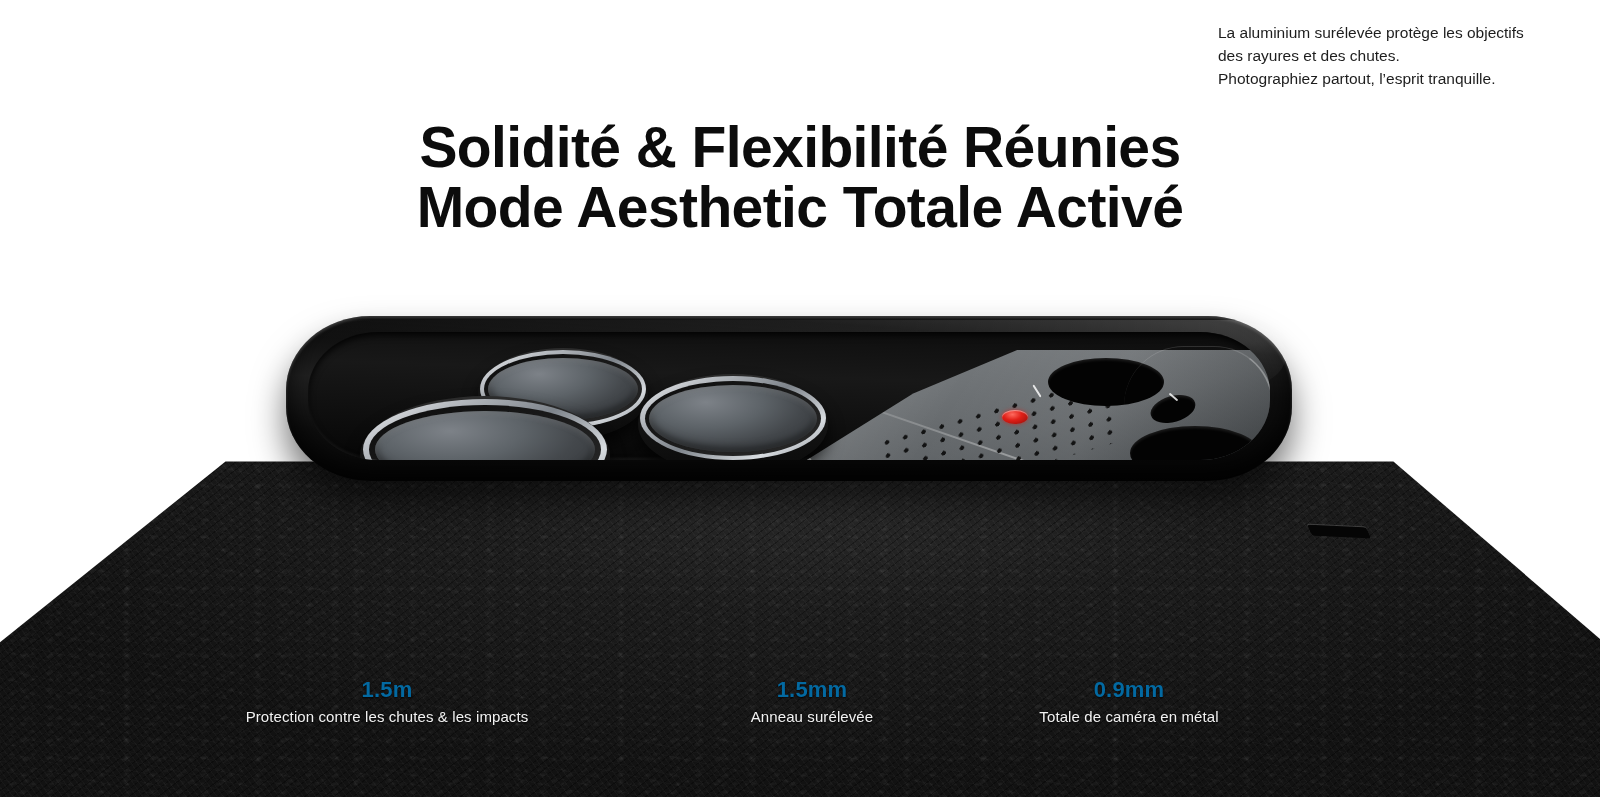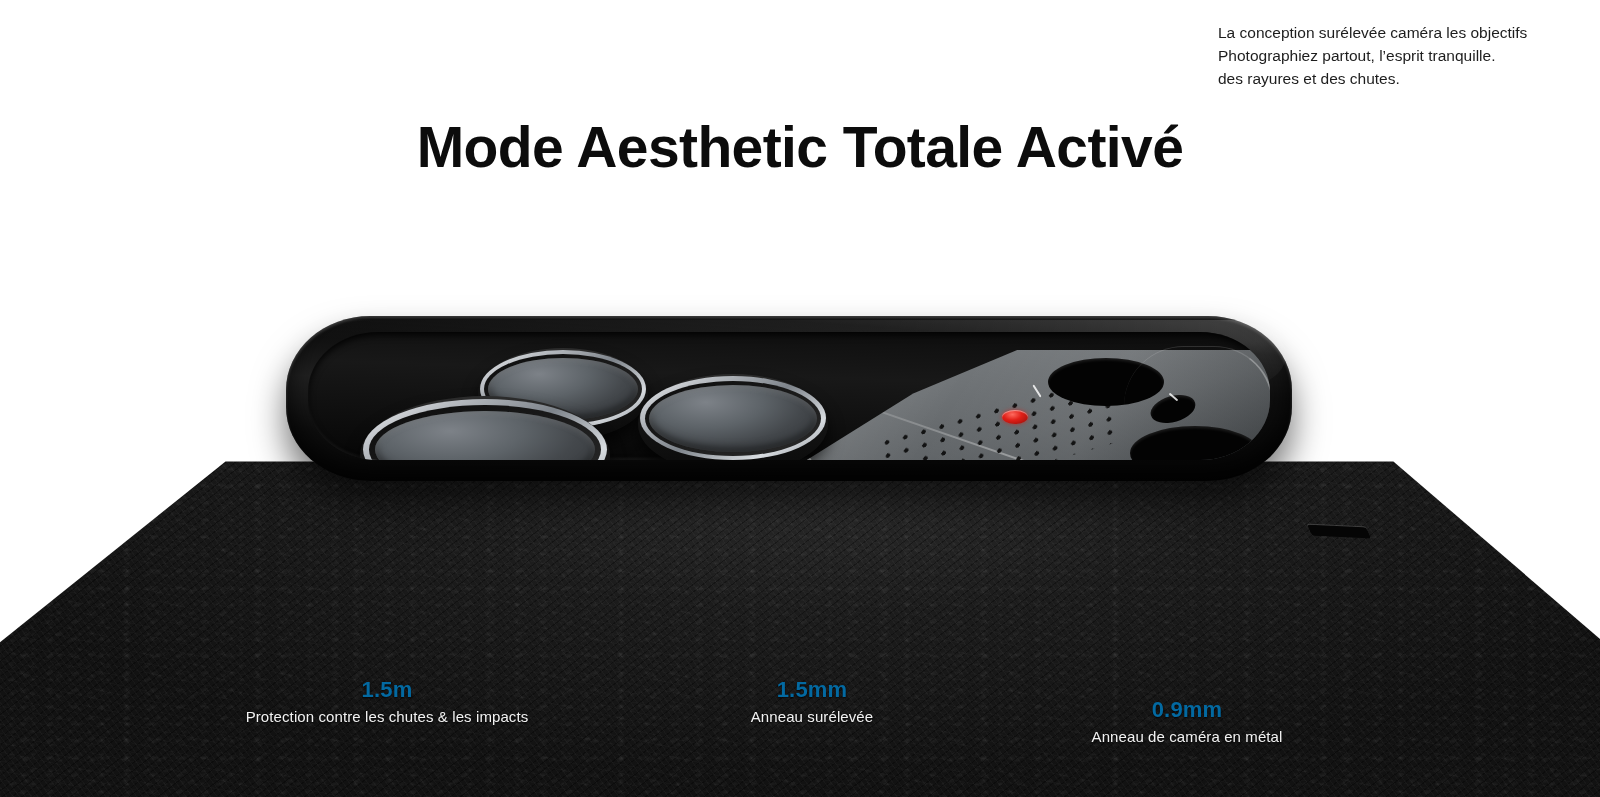--- a/index.html
+++ b/index.html
@@ -243,35 +243,36 @@
     text-shadow:0 1px 2px rgba(0,0,0,.8);
   }
   .feature .desc {
     margin-top:6px;
     font-size:15px; font-weight:400; letter-spacing:.1px;
     color:#f2f2f2; white-space:nowrap;
     text-shadow:0 1px 2px rgba(0,0,0,.8);
   }
   #feat0 { left:387px; transform:translateX(-50%); }
   #feat1 { left:812px; transform:translateX(-50%); }
-  #feat2 { left:1187px; transform:translateX(-50%);margin-top:20px; }
+  #feat2 { left:1129px; transform:translateX(-50%); }
 </style>
 </head>
 <body>
 
 <div class="stage">
 
 
   <div class="topright">
-    <div>La conception surélevée caméra les objectifs</div>
+    <div>La aluminium surélevée protège les objectifs</div>
+    <div>des rayures et des chutes.</div>
     <div>Photographiez partout, l’esprit tranquille.</div>
-    <div>des rayures et des chutes.</div>
   </div>
 
   <div class="headline">
+    <span class="l1">Solidité &amp; Flexibilité Réunies</span>
     <span class="l2">Mode Aesthetic Totale Activé</span>
   </div>
 
   <div class="leather-wrap">
     <div class="leather">
       <div class="grain"></div>
       <div class="grain2"></div>
       <div class="cutout cut-left"></div>
       <div class="cutout cut-right"></div>
     </div>
@@ -331,17 +332,17 @@
     <div class="feature" id="feat0">
       <div class="val">1.5m</div>
       <div class="desc">Protection contre les chutes &amp; les impacts</div>
     </div>
     <div class="feature" id="feat1">
       <div class="val">1.5mm</div>
       <div class="desc">Anneau surélevée</div>
     </div>
     <div class="feature" id="feat2">
       <div class="val">0.9mm</div>
-      <div class="desc">Anneau de caméra en métal</div>
+      <div class="desc">Totale de caméra en métal</div>
     </div>
   </div>
 
 </div>
 
 </body></html>

